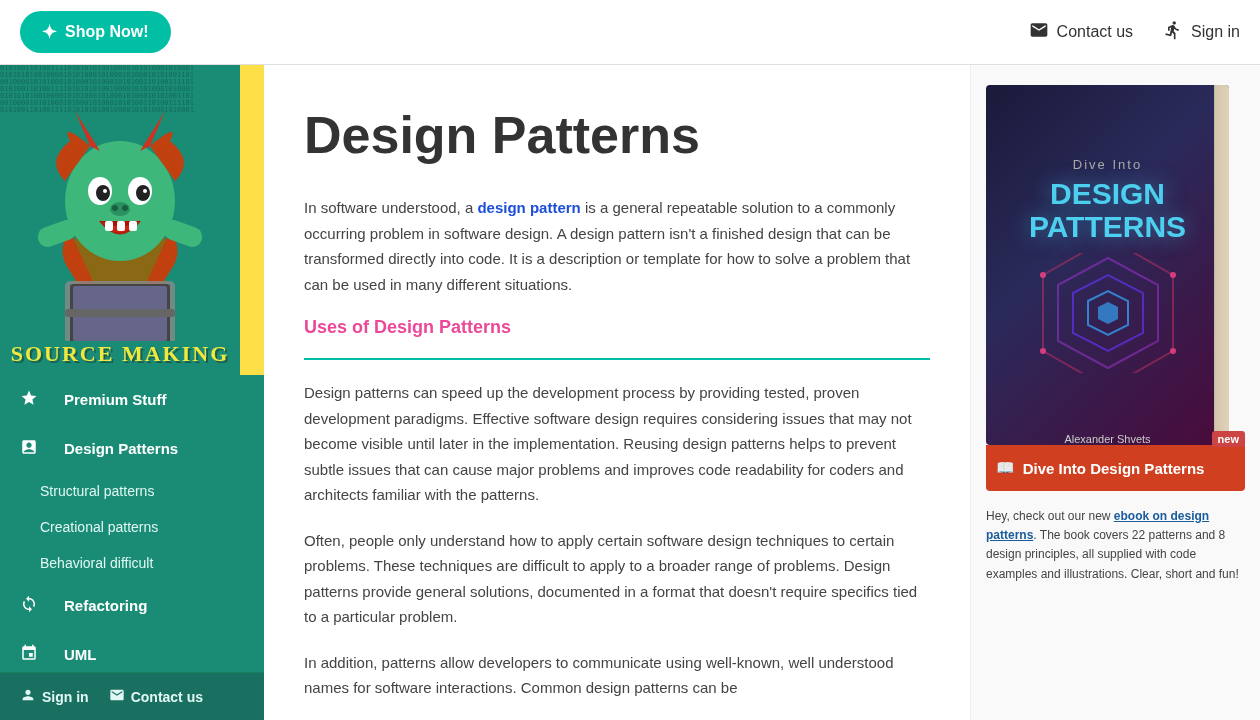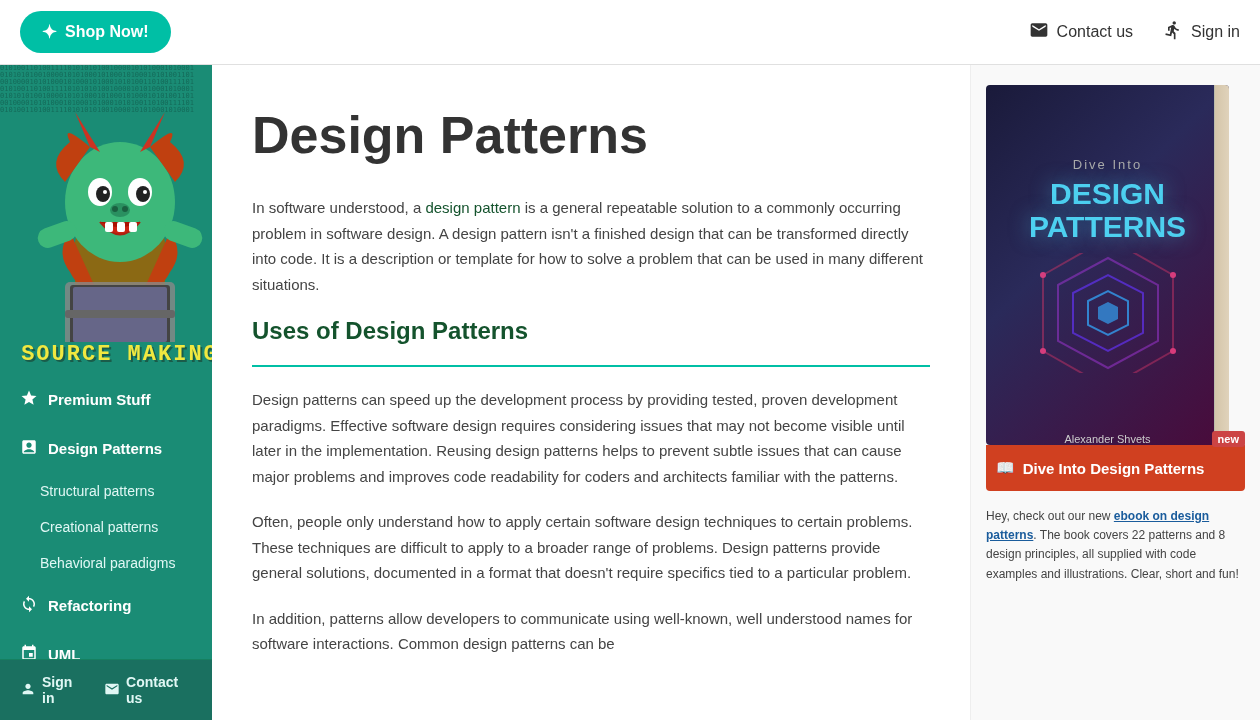--- a/index.html
+++ b/index.html
@@ -48,22 +48,22 @@
 
     
     .main-layout {
       display: flex;
       flex: 1;
       overflow: hidden;
     }
 
     
     .sidebar {
-      width: 212px;
-      background: #84cc16;
+      width: 264px;
+      background: #fde047;
       flex-shrink: 0;
       display: flex;
       flex-direction: column;
       overflow: hidden;
     }
     .sidebar-logo {
       width: 240px;
       height: 310px;
       background: #1a8c75;
       display: flex;
@@ -80,21 +80,21 @@
       left: 0;
       font-size: 7px;
       color: rgba(0,0,0,0.25);
       line-height: 1;
       width: 100%;
       overflow: hidden;
       height: 260px;
       font-family: monospace;
     }
     .sidebar-logo .source-making-text {
-      font-family: Liberation Mono, monospace;
+      font-family: Liberation Serif, serif;
       color: #f0e840;
       font-size: 22px;
       font-weight: 900;
       letter-spacing: 2px;
       text-align: center;
       text-shadow: 2px 2px 0 #1a5c4a;
       padding-bottom: 8px;
       z-index: 10;
       position: relative;
     }
@@ -108,21 +108,21 @@
       position: relative;
     }
 
     .sidebar-nav {
       flex: 1;
       overflow-y: auto;
     }
     .sidebar-item {
       display: flex;
       align-items: center;
-      gap: 10px;
+      gap: 26px;
       padding: 14px 20px;
       color: #fff;
       font-size: 15px;
       font-weight: 600;
       cursor: pointer;
       background: #1a8c75;
     }
     .sidebar-item.active { background: #1a8c75; }
 
     .sidebar-sub-item {
@@ -163,35 +163,35 @@
       overflow-y: auto;
       background: #fff;
     }
     .main-content h1 {
       font-size: 52px;
       font-weight: 700;
       color: #333;
       margin-bottom: 30px;
     }
     .main-content h2 {
-      font-size: 24px;
+      font-size: 18px;
       font-weight: 700;
-      color: #14532d;
+      color: #ec4899;
       margin-bottom: 20px;
       margin-top: 20px;
     }
     .main-content p {
       font-size: 15px;
       color: #444;
       line-height: 1.7;
       margin-bottom: 20px;
     }
     .main-content strong {
-      font-weight: 400;
-      color: #14532d;
+      font-weight: 700;
+      color: #1d4ed8;
       margin-top: 8px;
     }
 
     
     .book-panel {
       width: 290px;
       flex-shrink: 0;
       padding: 20px 15px;
       background: #f9f9f9;
       border-left: 1px solid #eee;
@@ -409,21 +409,21 @@
         <span>Design Patterns</span>
       </div>
 
       <div class="sidebar-sub-item">
         <span>Structural patterns</span>
       </div>
       <div class="sidebar-sub-item">
         <span>Creational patterns</span>
       </div>
       <div class="sidebar-sub-item">
-        <span>Behavioral paradigms</span>
+        <span>Behavioral difficult</span>
       </div>
 
       <div class="sidebar-item">
         <span>
           <svg width="18" height="18" viewBox="0 0 24 24" fill="white">
               <path d="M12 4V1L8 5l4 4V6c3.31 0 6 2.69 6 6 0 1.01-.25 1.97-.7 2.8l1.46 1.46C19.54 15.03 20 13.57 20 12c0-4.42-3.58-8-8-8zm0 14c-3.31 0-6-2.69-6-6 0-1.01.25-1.97.7-2.8L5.24 7.74C4.46 8.97 4 10.43 4 12c0 4.42 3.58 8 8 8v3l4-4-4-4v3z"></path>
             </svg>
         </span>
         <span>Refactoring</span>
       </div>

